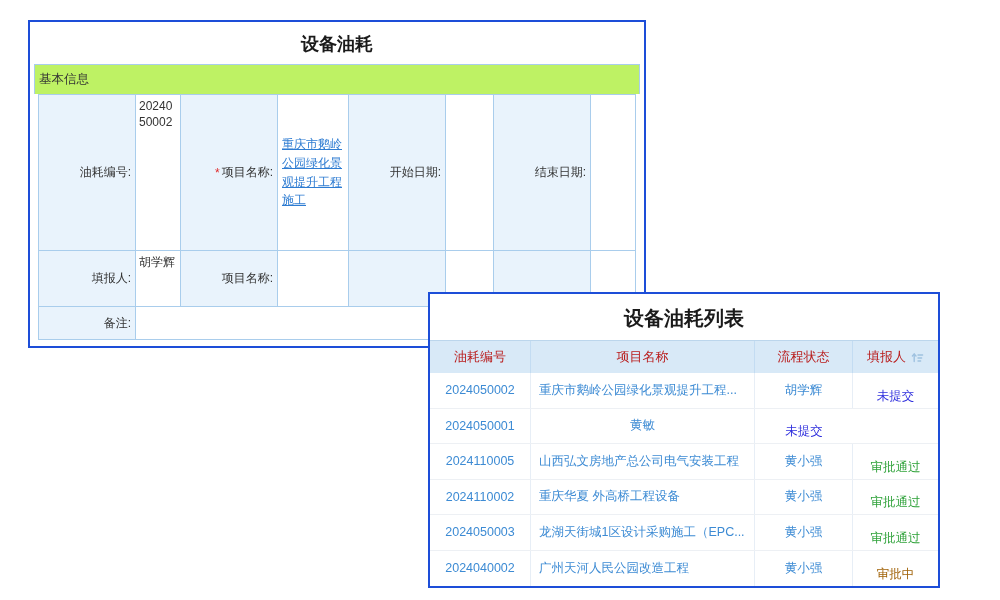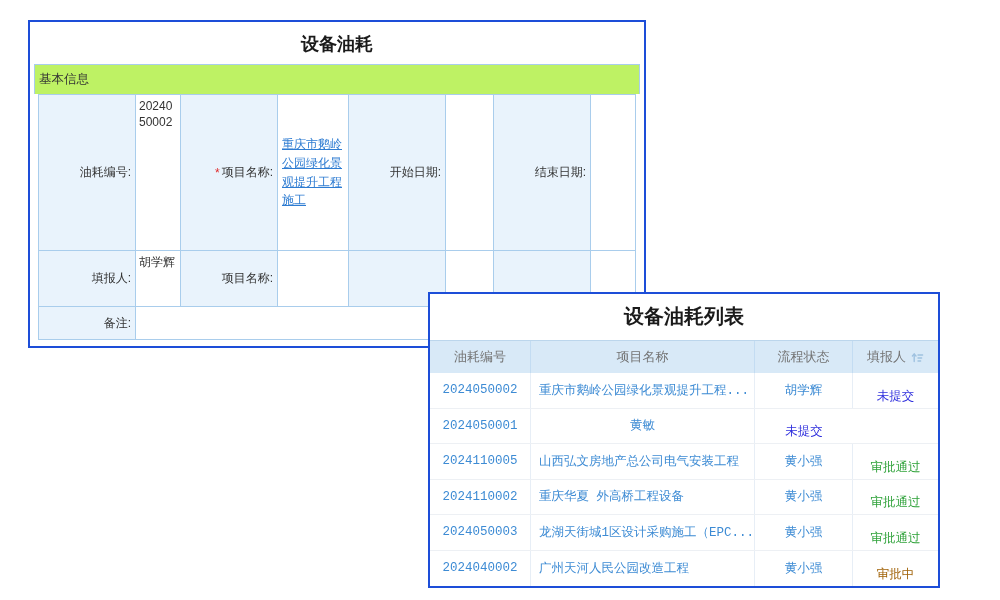--- a/index.html
+++ b/index.html
@@ -21,25 +21,25 @@
   .lbl{background:#e9f3fc;display:flex;align-items:center;justify-content:flex-end;
     padding-right:4px;text-align:left;color:#333;}
   .val{background:#fff;padding:3px 3px;}
   .val-top{background:#fff;padding:3px 3px;word-break:break-all;line-height:1.35;}
   .val-mid{background:#fff;display:flex;align-items:center;padding:16px 4px;}
   .req{color:#e02b2b;margin-right:2px;}
   .proj-link{color:#2e7cd2;text-decoration:underline;word-break:break-all;line-height:1.55;cursor:pointer;}
   .remark-val{grid-column:2 / 9;}
 
   
-  #list-panel{left:428px;top:292px;width:512px;height:296px;z-index:2;font-family:Liberation Mono, monospace;}
+  #list-panel{left:428px;top:292px;width:512px;height:296px;z-index:2;}
   .list-title{height:46px;line-height:48px;text-align:center;font-size:20px;font-weight:bold;color:#1a1a1a;}
   .list-header{display:grid;grid-template-columns:101px 224px 98px 1fr;height:33px;
     background:#d8e9f7;border-top:1px solid #bcd6ec;box-sizing:border-box;}
-  .hcell{display:flex;align-items:center;justify-content:center;font-size:13px;color:#737373;
+  .hcell{display:flex;align-items:center;justify-content:center;font-size:13px;color:#b91c1c;
     border-right:1px solid #c3dcf2;box-sizing:border-box;}
   .hcell:last-child{border-right:none;}
   .sort-icon{margin-left:5px;display:inline-flex;}
   .list-row{display:grid;grid-template-columns:101px 224px 98px 1fr;height:35.5px;
     border-bottom:1px solid #edf0f4;box-sizing:border-box;}
   .list-row:last-child{border-bottom:none;}
   .ccell{display:flex;align-items:center;justify-content:center;font-size:12.5px;
     border-right:1px solid #e7eef6;box-sizing:border-box;overflow:hidden;}
   .ccell:last-child{border-right:none;margin-top:12px;}
   .cell-no{color:#3d8bd4;cursor:pointer;}

